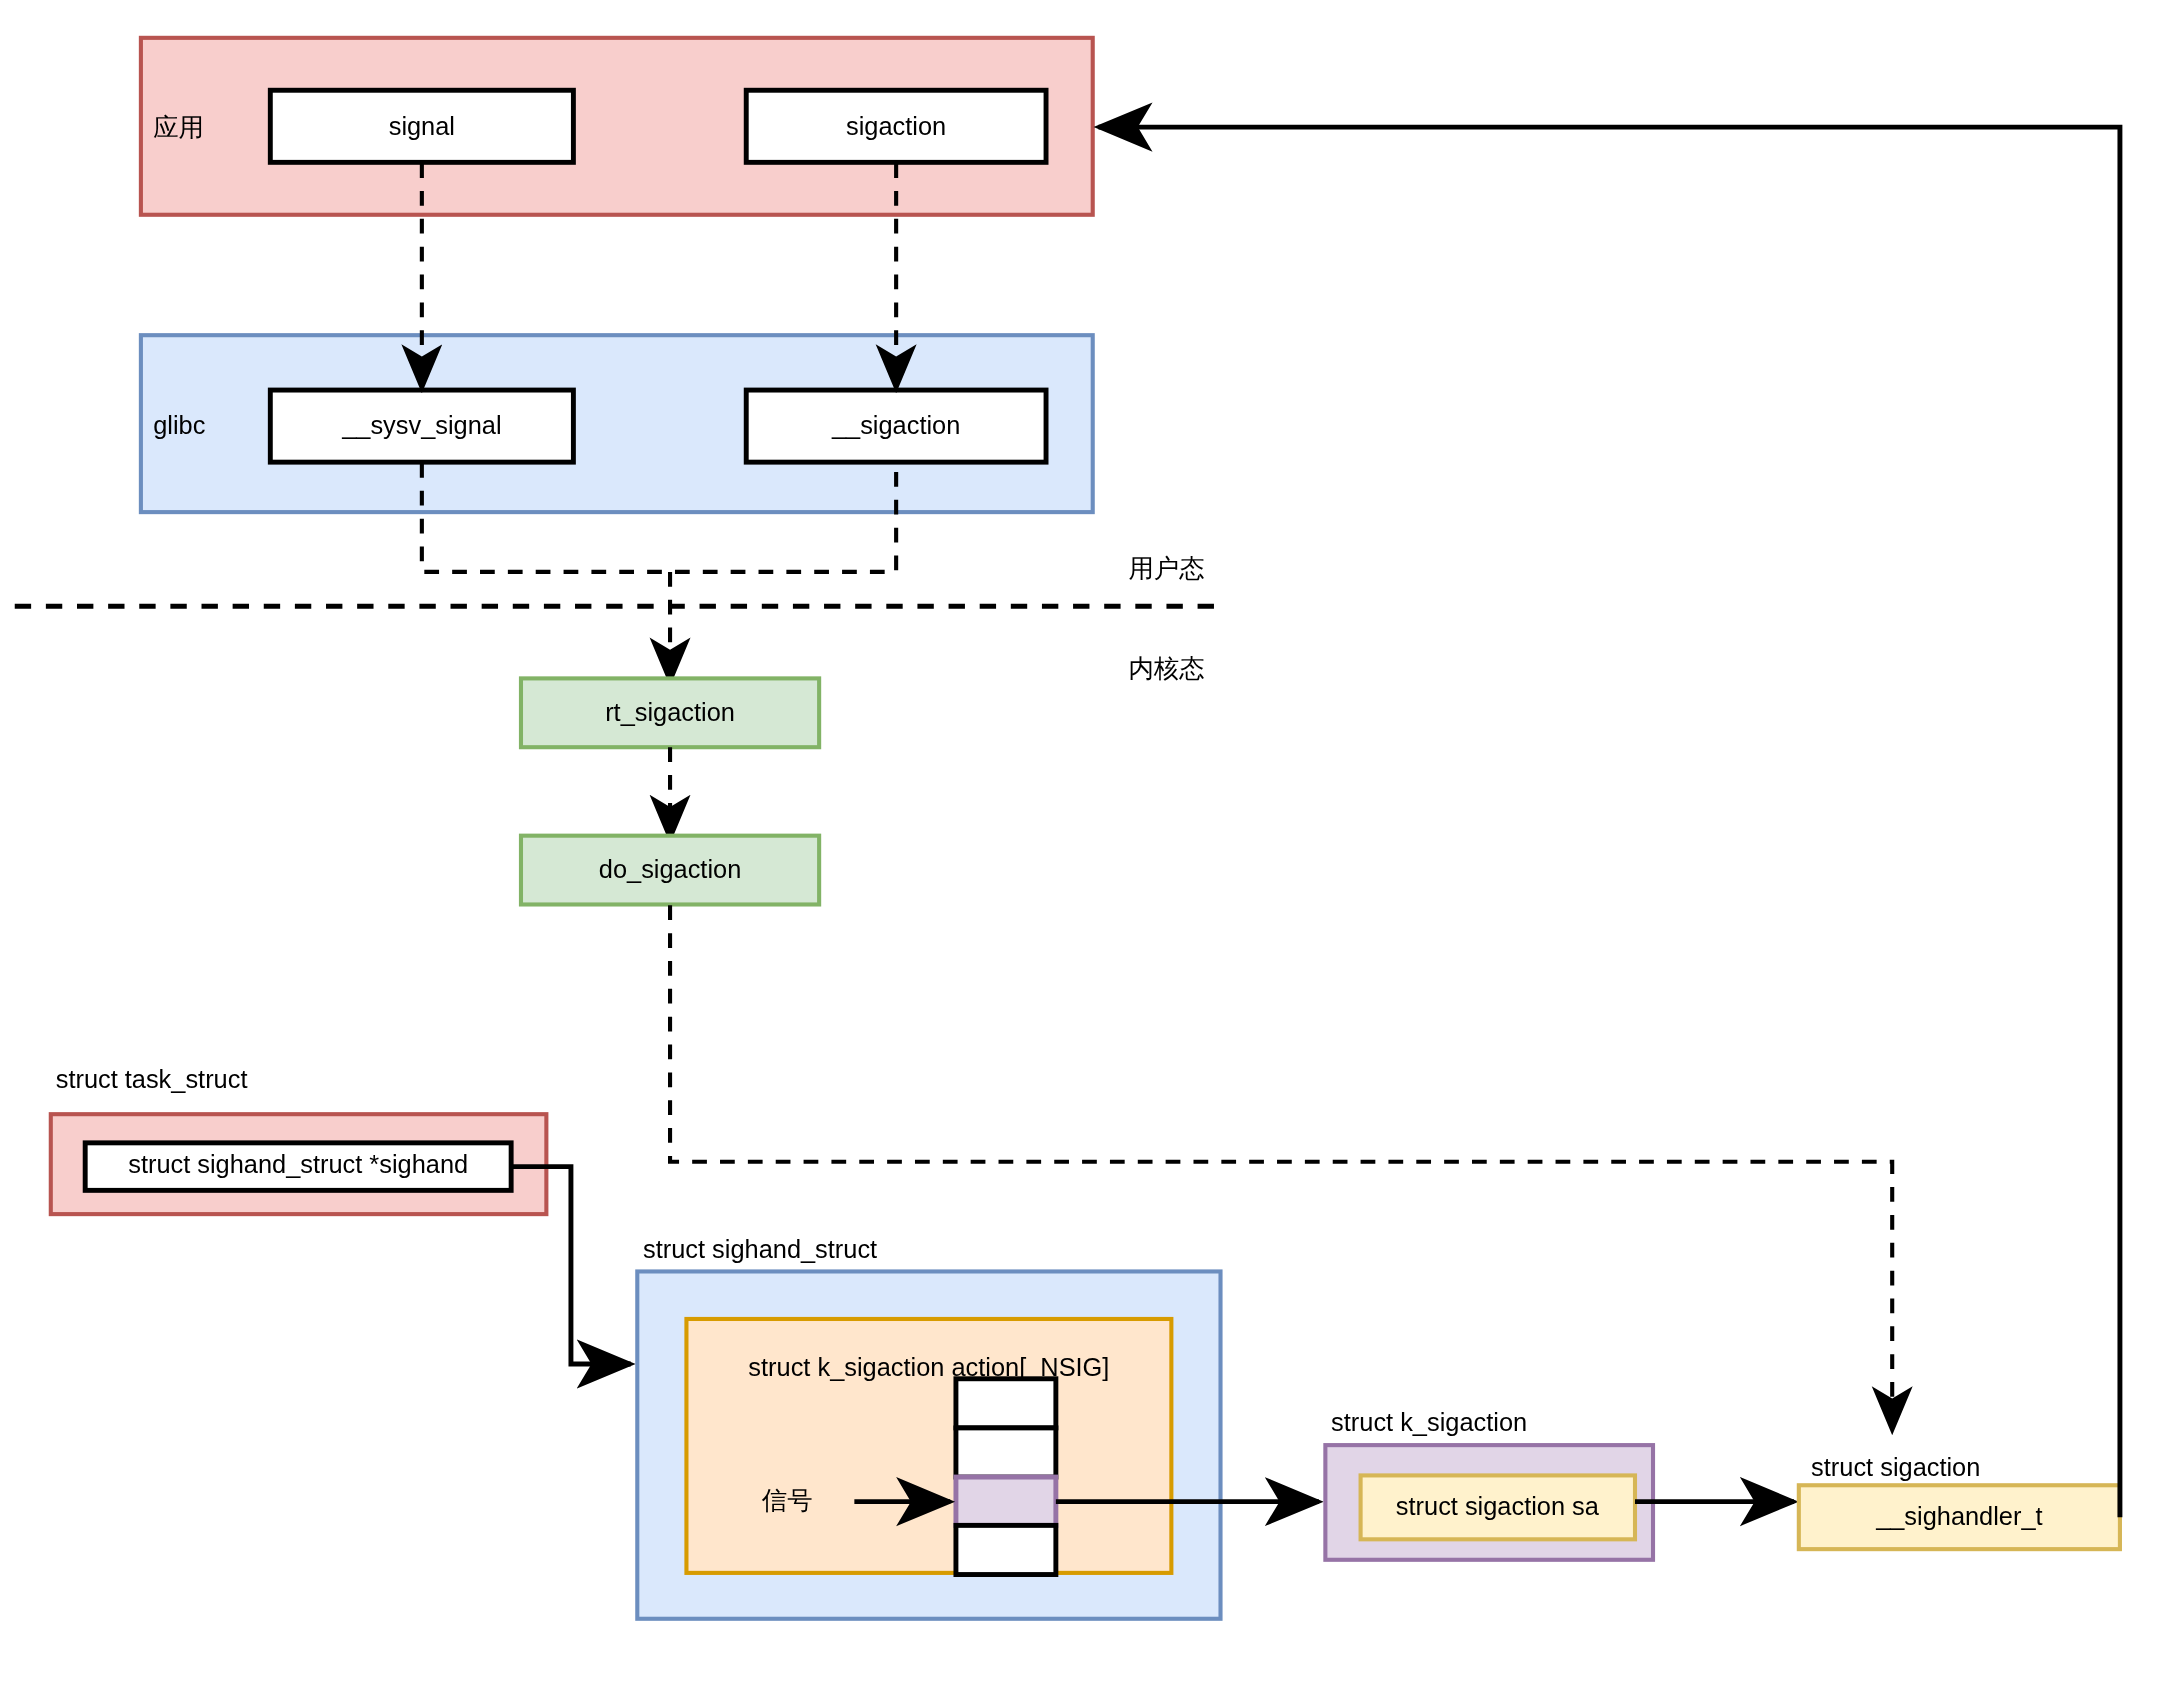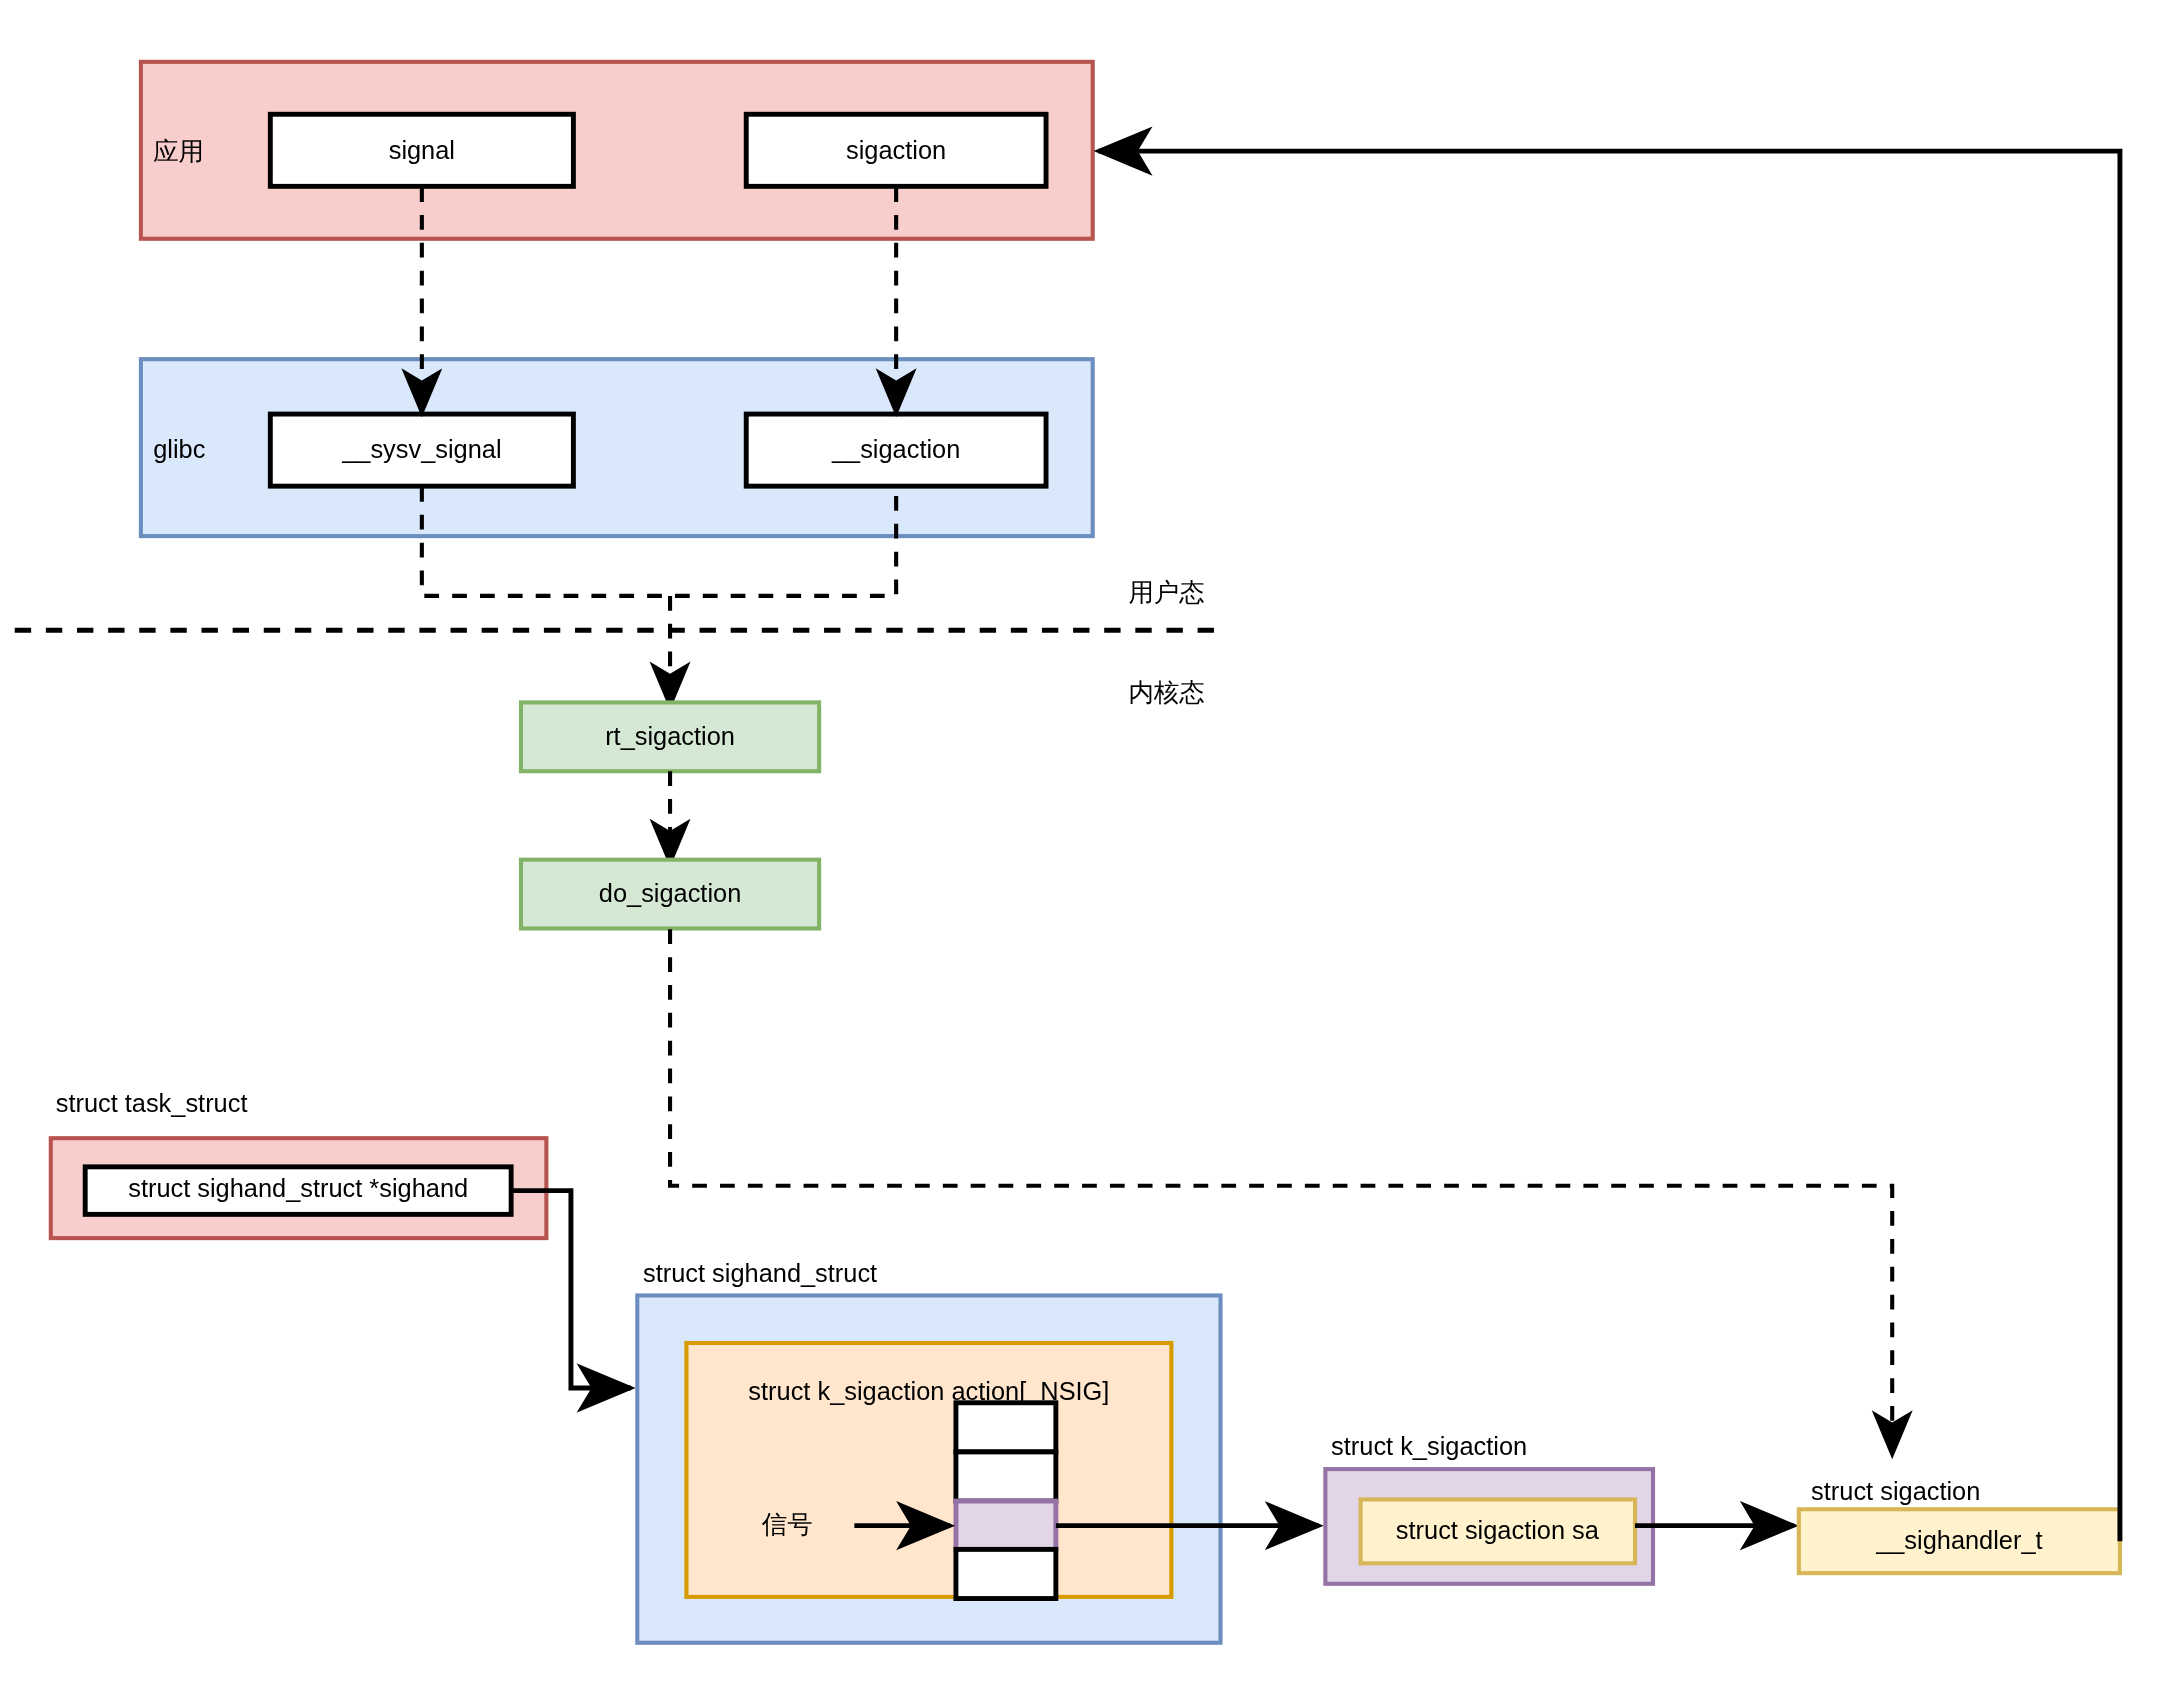--- a/index.html
+++ b/index.html
@@ -10,21 +10,20 @@
   body {
     width: 2183px;
     height: 1682px;
     font-family: "Liberation Sans", sans-serif;
     overflow: hidden;
   }
   #diagram-root {
     position: relative;
     width: 2183px;
     height: 1190px;
-    margin-top: 24px;
   }
   svg#diagram {
     display: block;
     width: 2183px;
     height: 1682px;
   }
   .lbl {
     font-family: "Liberation Sans", sans-serif;
     fill: #000000;
     font-size: 30px;

